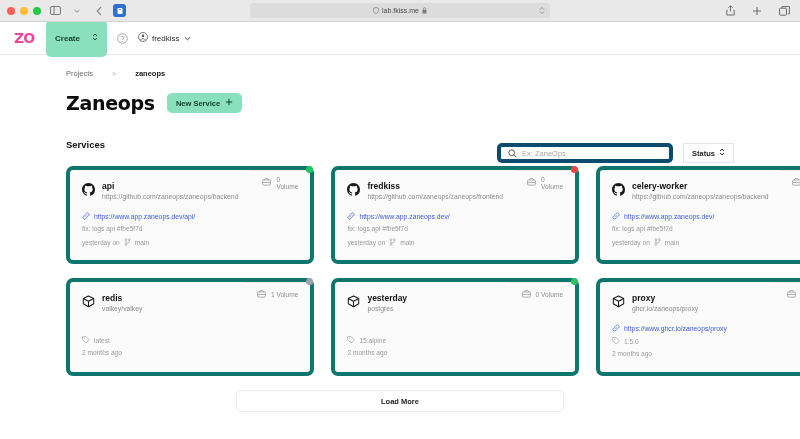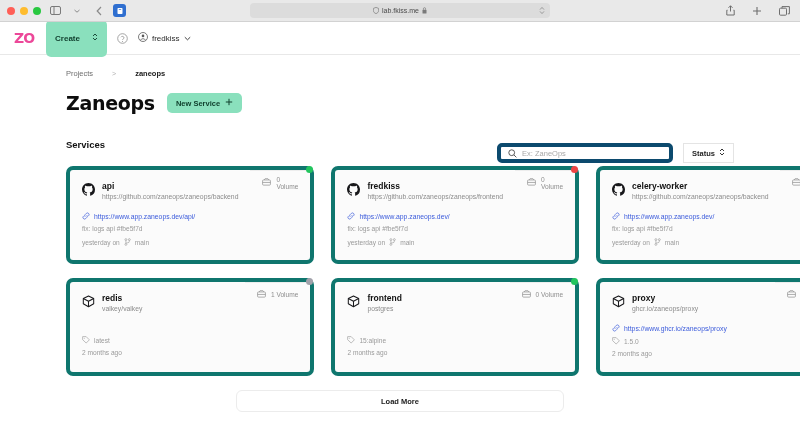--- a/index.html
+++ b/index.html
@@ -631,21 +631,21 @@
       <span class="status-dot" style="background:#22c55e"></span>
       <div class="card-body">
         <div class="card-head">
           <span class="card-icon">
             <svg width="13" height="13" viewBox="0 0 14 14">
                 <path d="M7 1 L12.6 3.8 V9.4 L7 12.6 L1.4 9.4 V3.8 Z" fill="none" stroke="#18181b" stroke-width="1.1" stroke-linejoin="round"></path>
                 <path d="M1.4 3.8 L7 6.8 L12.6 3.8 M7 6.8 V12.6" fill="none" stroke="#18181b" stroke-width="1.1" stroke-linejoin="round"></path>
               </svg>
           </span>
           <div>
-            <div class="card-name">frontend</div>
+            <div class="card-name">yesterday</div>
             <div class="card-source">postgres</div>
           </div>
         </div>
         <div class="image-meta-block">
           <div class="card-tag">
             <span>
               <svg width="8" height="8" viewBox="0 0 10 10">
                   <path d="M0.8 0.8 H5.2 L9.2 4.8 L5.2 8.8 L0.8 4.6 Z" fill="none" stroke="#9a9a9a" stroke-width="0.8" stroke-linejoin="round"></path>
                   <circle cx="2.8" cy="2.8" r="0.6" fill="#9a9a9a"></circle>
                 </svg>

